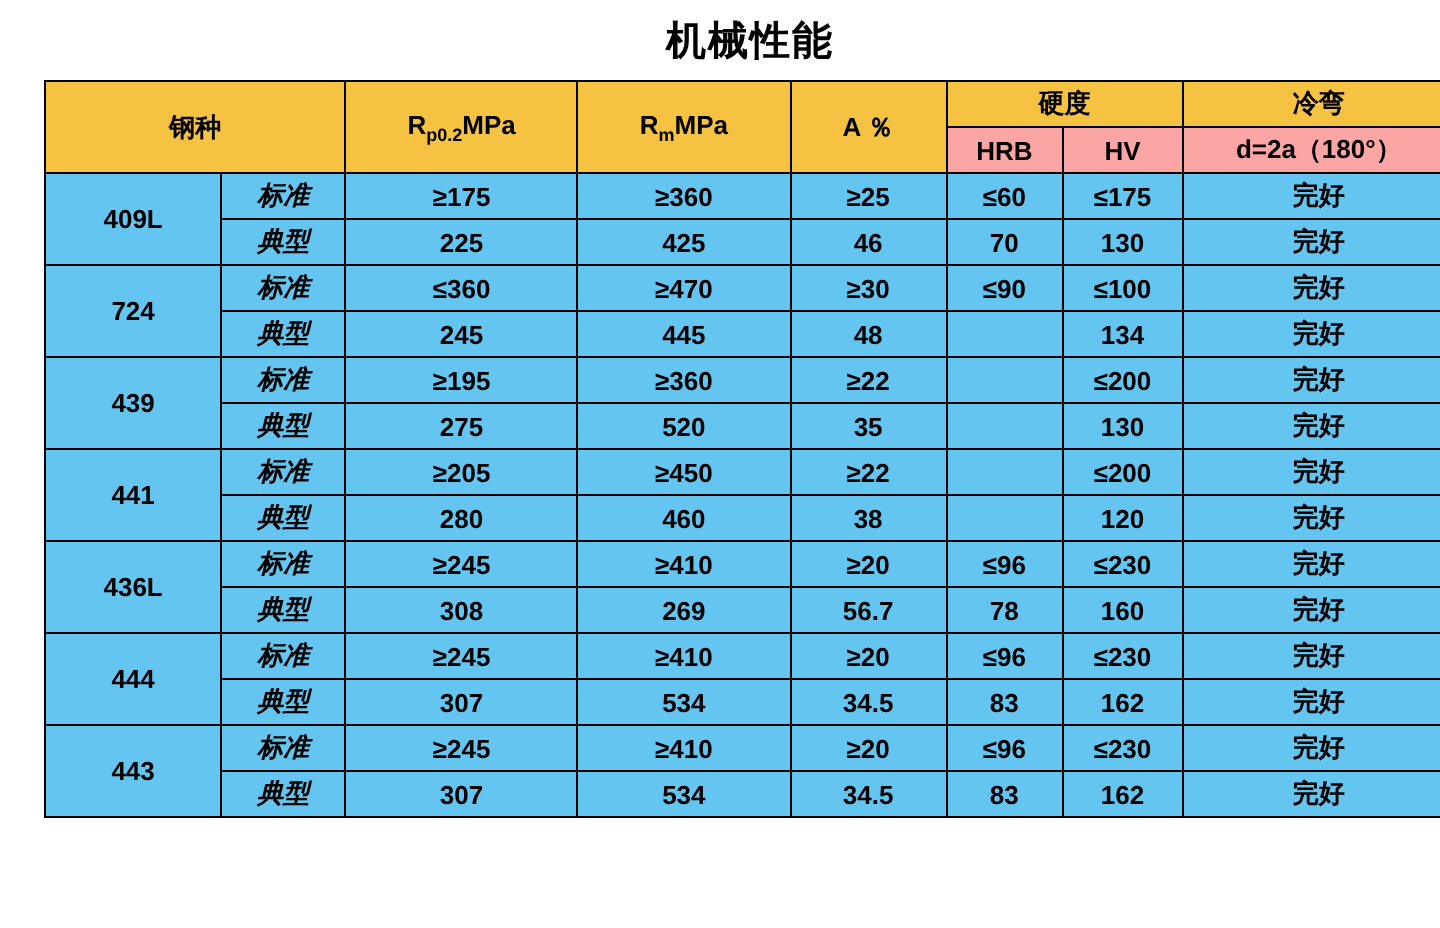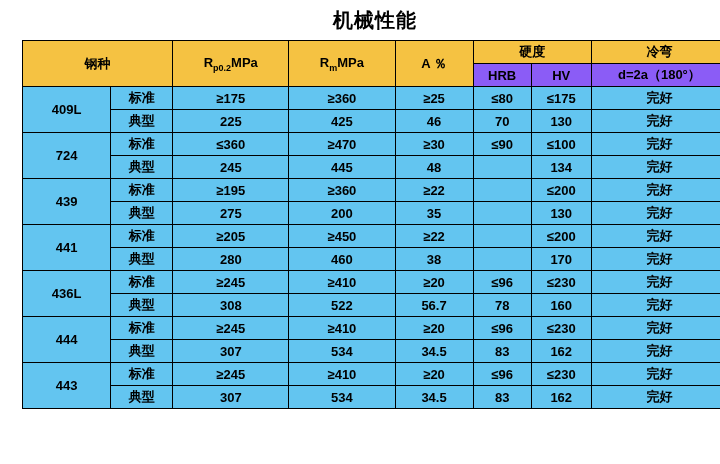--- a/index.html
+++ b/index.html
@@ -46,38 +46,39 @@
     height: 23px;
     box-sizing: border-box;
   }
   
   .hdr {
     background: #f5c242;
     font-weight: bold;
     font-size: 14px;
   }
   .hdr-sub {
-    background: #8b5cf6;
+    background: #fca5a5;
     font-weight: bold;
     font-size: 13px;
   }
   
   .cell {
     background: #63c5f0;
   }
   .grade {
     background: #63c5f0;
     font-weight: bold;
     font-size: 14px;
     margin-top: 28px;
   }
   .rowlabel {
     background: #63c5f0;
     font-weight: bold;
     font-size: 12px;
+    font-style: italic;
   }
   .sub {
     font-size: 9px;
     vertical-align: sub;
   }
   .col-grade { width: 88px; }
   .col-type  { width: 62px; }
   .col-rp    { width: 116px; }
   .col-rm    { width: 106px; }
   .col-a     { width: 78px; }
@@ -122,21 +123,21 @@
         <td class="hdr-sub">d=2a（180°）</td>
       </tr>
     </thead>
     <tbody id="tbody">
         <tr>
           <td class="grade" rowspan="2">409L</td>
           <td class="rowlabel">标准</td>
           <td class="cell">≥175</td>
           <td class="cell">≥360</td>
           <td class="cell">≥25</td>
-          <td class="cell">≤80</td>
+          <td class="cell">≤60</td>
           <td class="cell">≤175</td>
           <td class="cell">完好</td>
         </tr>
         <tr>
           <td class="rowlabel">典型</td>
           <td class="cell">225</td>
           <td class="cell">425</td>
           <td class="cell">46</td>
           <td class="cell">70</td>
           <td class="cell">130</td>
@@ -167,21 +168,21 @@
           <td class="cell">≥195</td>
           <td class="cell">≥360</td>
           <td class="cell">≥22</td>
           <td class="cell"></td>
           <td class="cell">≤200</td>
           <td class="cell">完好</td>
         </tr>
         <tr>
           <td class="rowlabel">典型</td>
           <td class="cell">275</td>
-          <td class="cell">200</td>
+          <td class="cell">520</td>
           <td class="cell">35</td>
           <td class="cell"></td>
           <td class="cell">130</td>
           <td class="cell">完好</td>
         </tr>
         <tr>
           <td class="grade" rowspan="2">441</td>
           <td class="rowlabel">标准</td>
           <td class="cell">≥205</td>
           <td class="cell">≥450</td>
@@ -189,37 +190,37 @@
           <td class="cell"></td>
           <td class="cell">≤200</td>
           <td class="cell">完好</td>
         </tr>
         <tr>
           <td class="rowlabel">典型</td>
           <td class="cell">280</td>
           <td class="cell">460</td>
           <td class="cell">38</td>
           <td class="cell"></td>
-          <td class="cell">170</td>
+          <td class="cell">120</td>
           <td class="cell">完好</td>
         </tr>
         <tr>
           <td class="grade" rowspan="2">436L</td>
           <td class="rowlabel">标准</td>
           <td class="cell">≥245</td>
           <td class="cell">≥410</td>
           <td class="cell">≥20</td>
           <td class="cell">≤96</td>
           <td class="cell">≤230</td>
           <td class="cell">完好</td>
         </tr>
         <tr>
           <td class="rowlabel">典型</td>
           <td class="cell">308</td>
-          <td class="cell">522</td>
+          <td class="cell">269</td>
           <td class="cell">56.7</td>
           <td class="cell">78</td>
           <td class="cell">160</td>
           <td class="cell">完好</td>
         </tr>
         <tr>
           <td class="grade" rowspan="2">444</td>
           <td class="rowlabel">标准</td>
           <td class="cell">≥245</td>
           <td class="cell">≥410</td>

